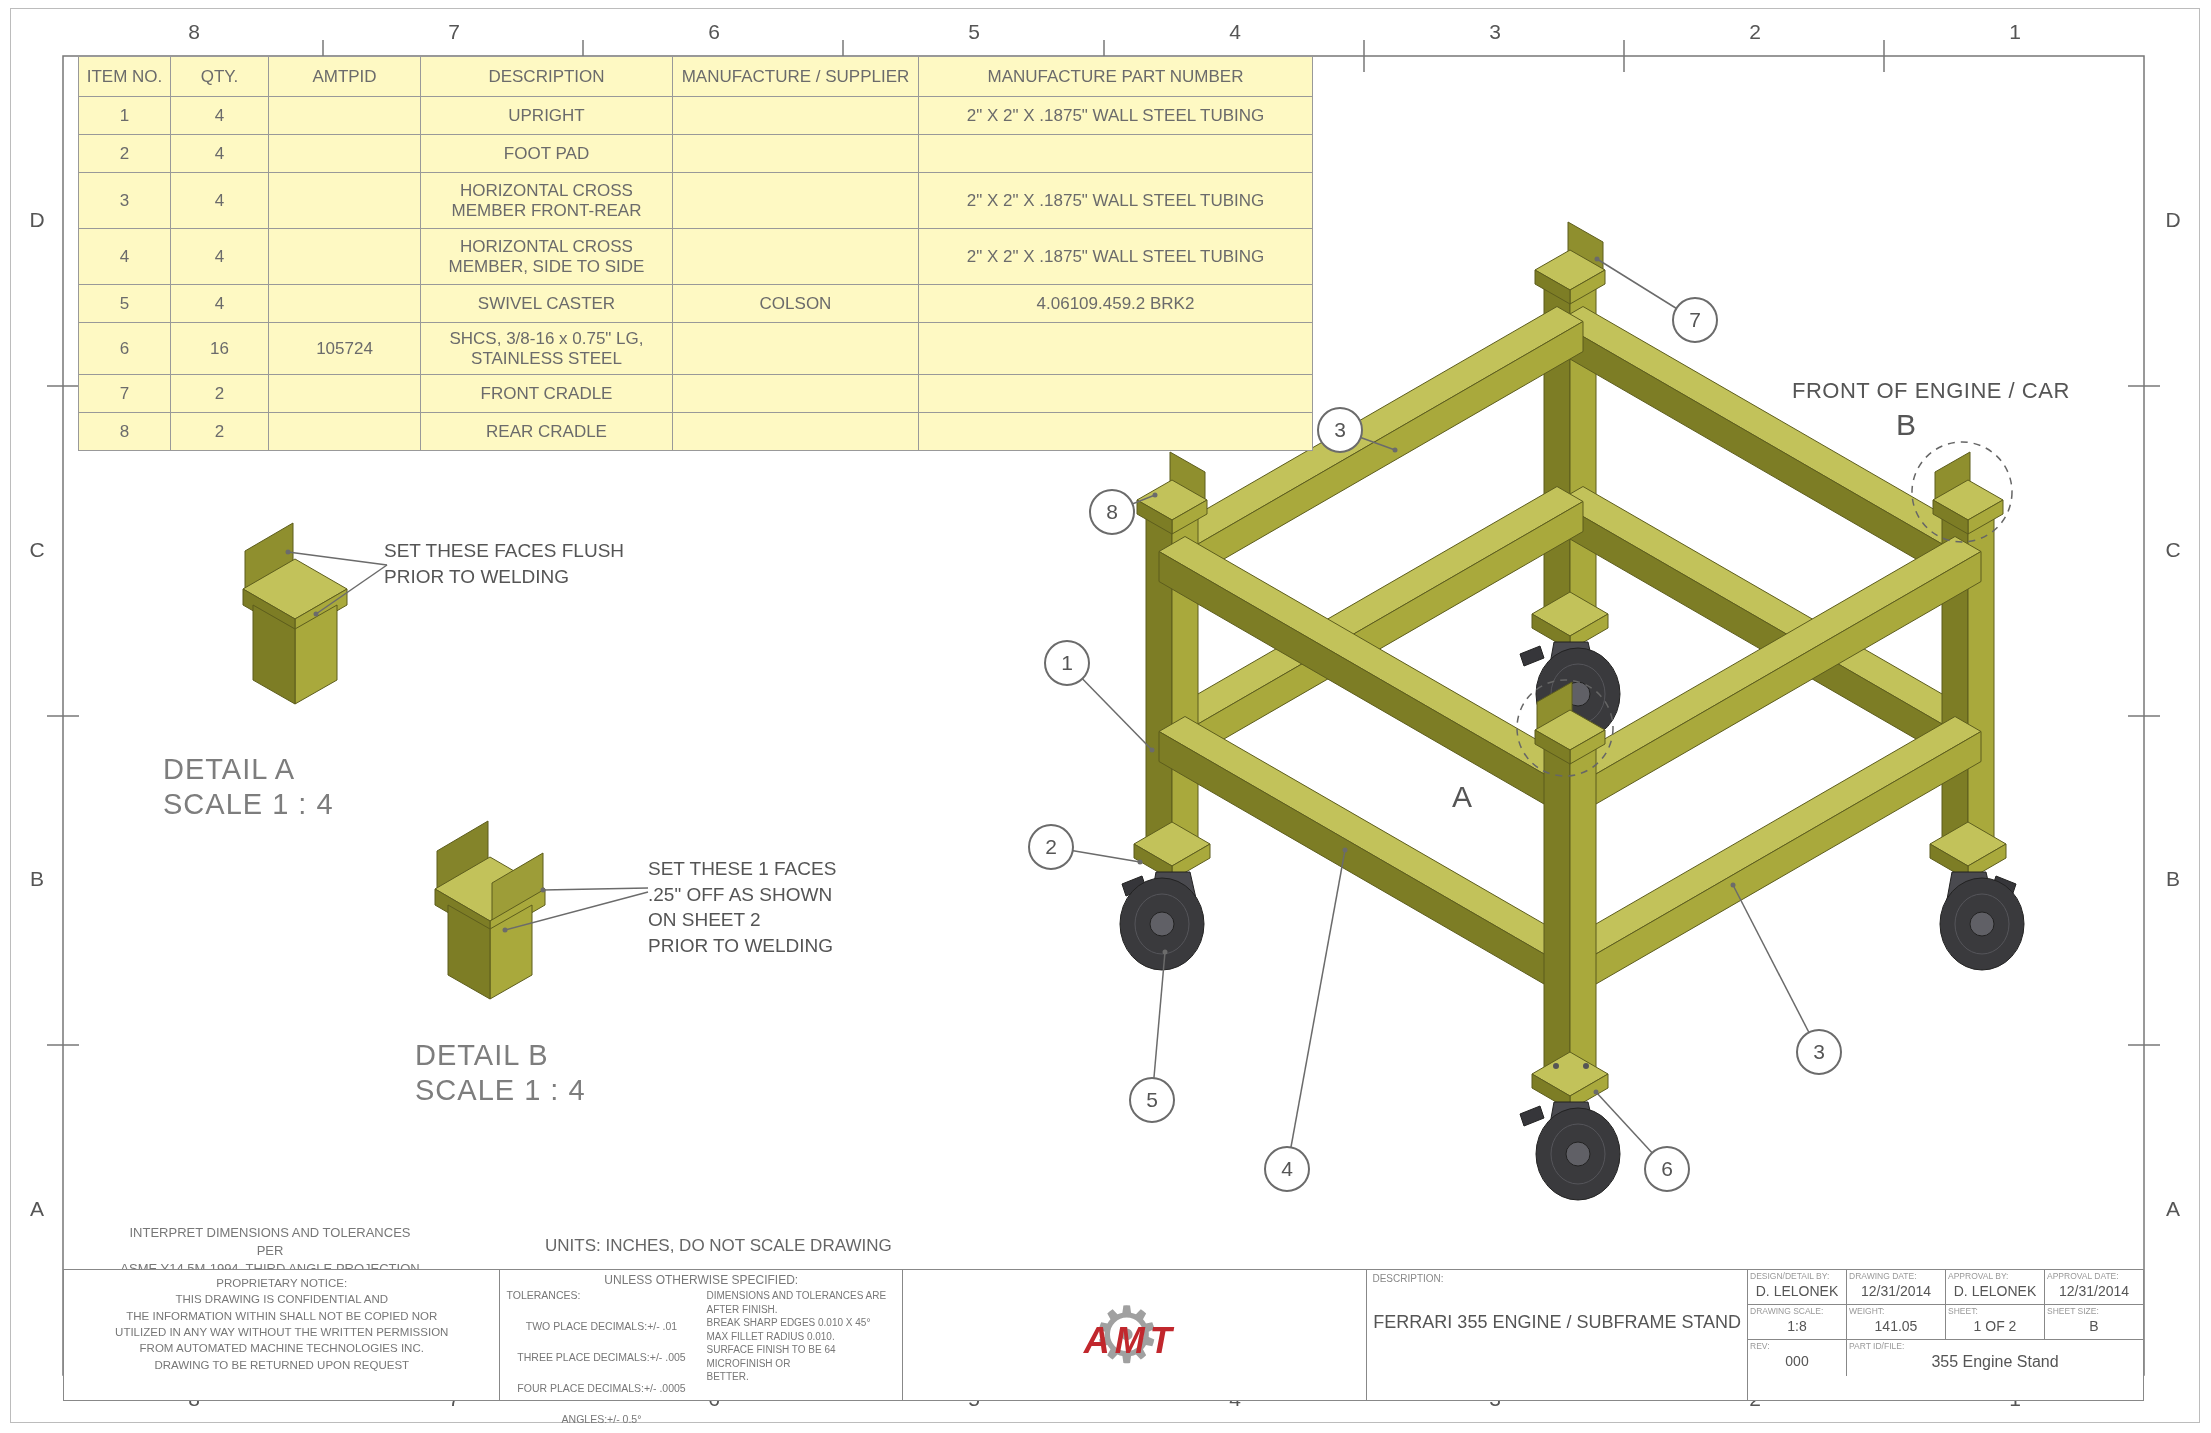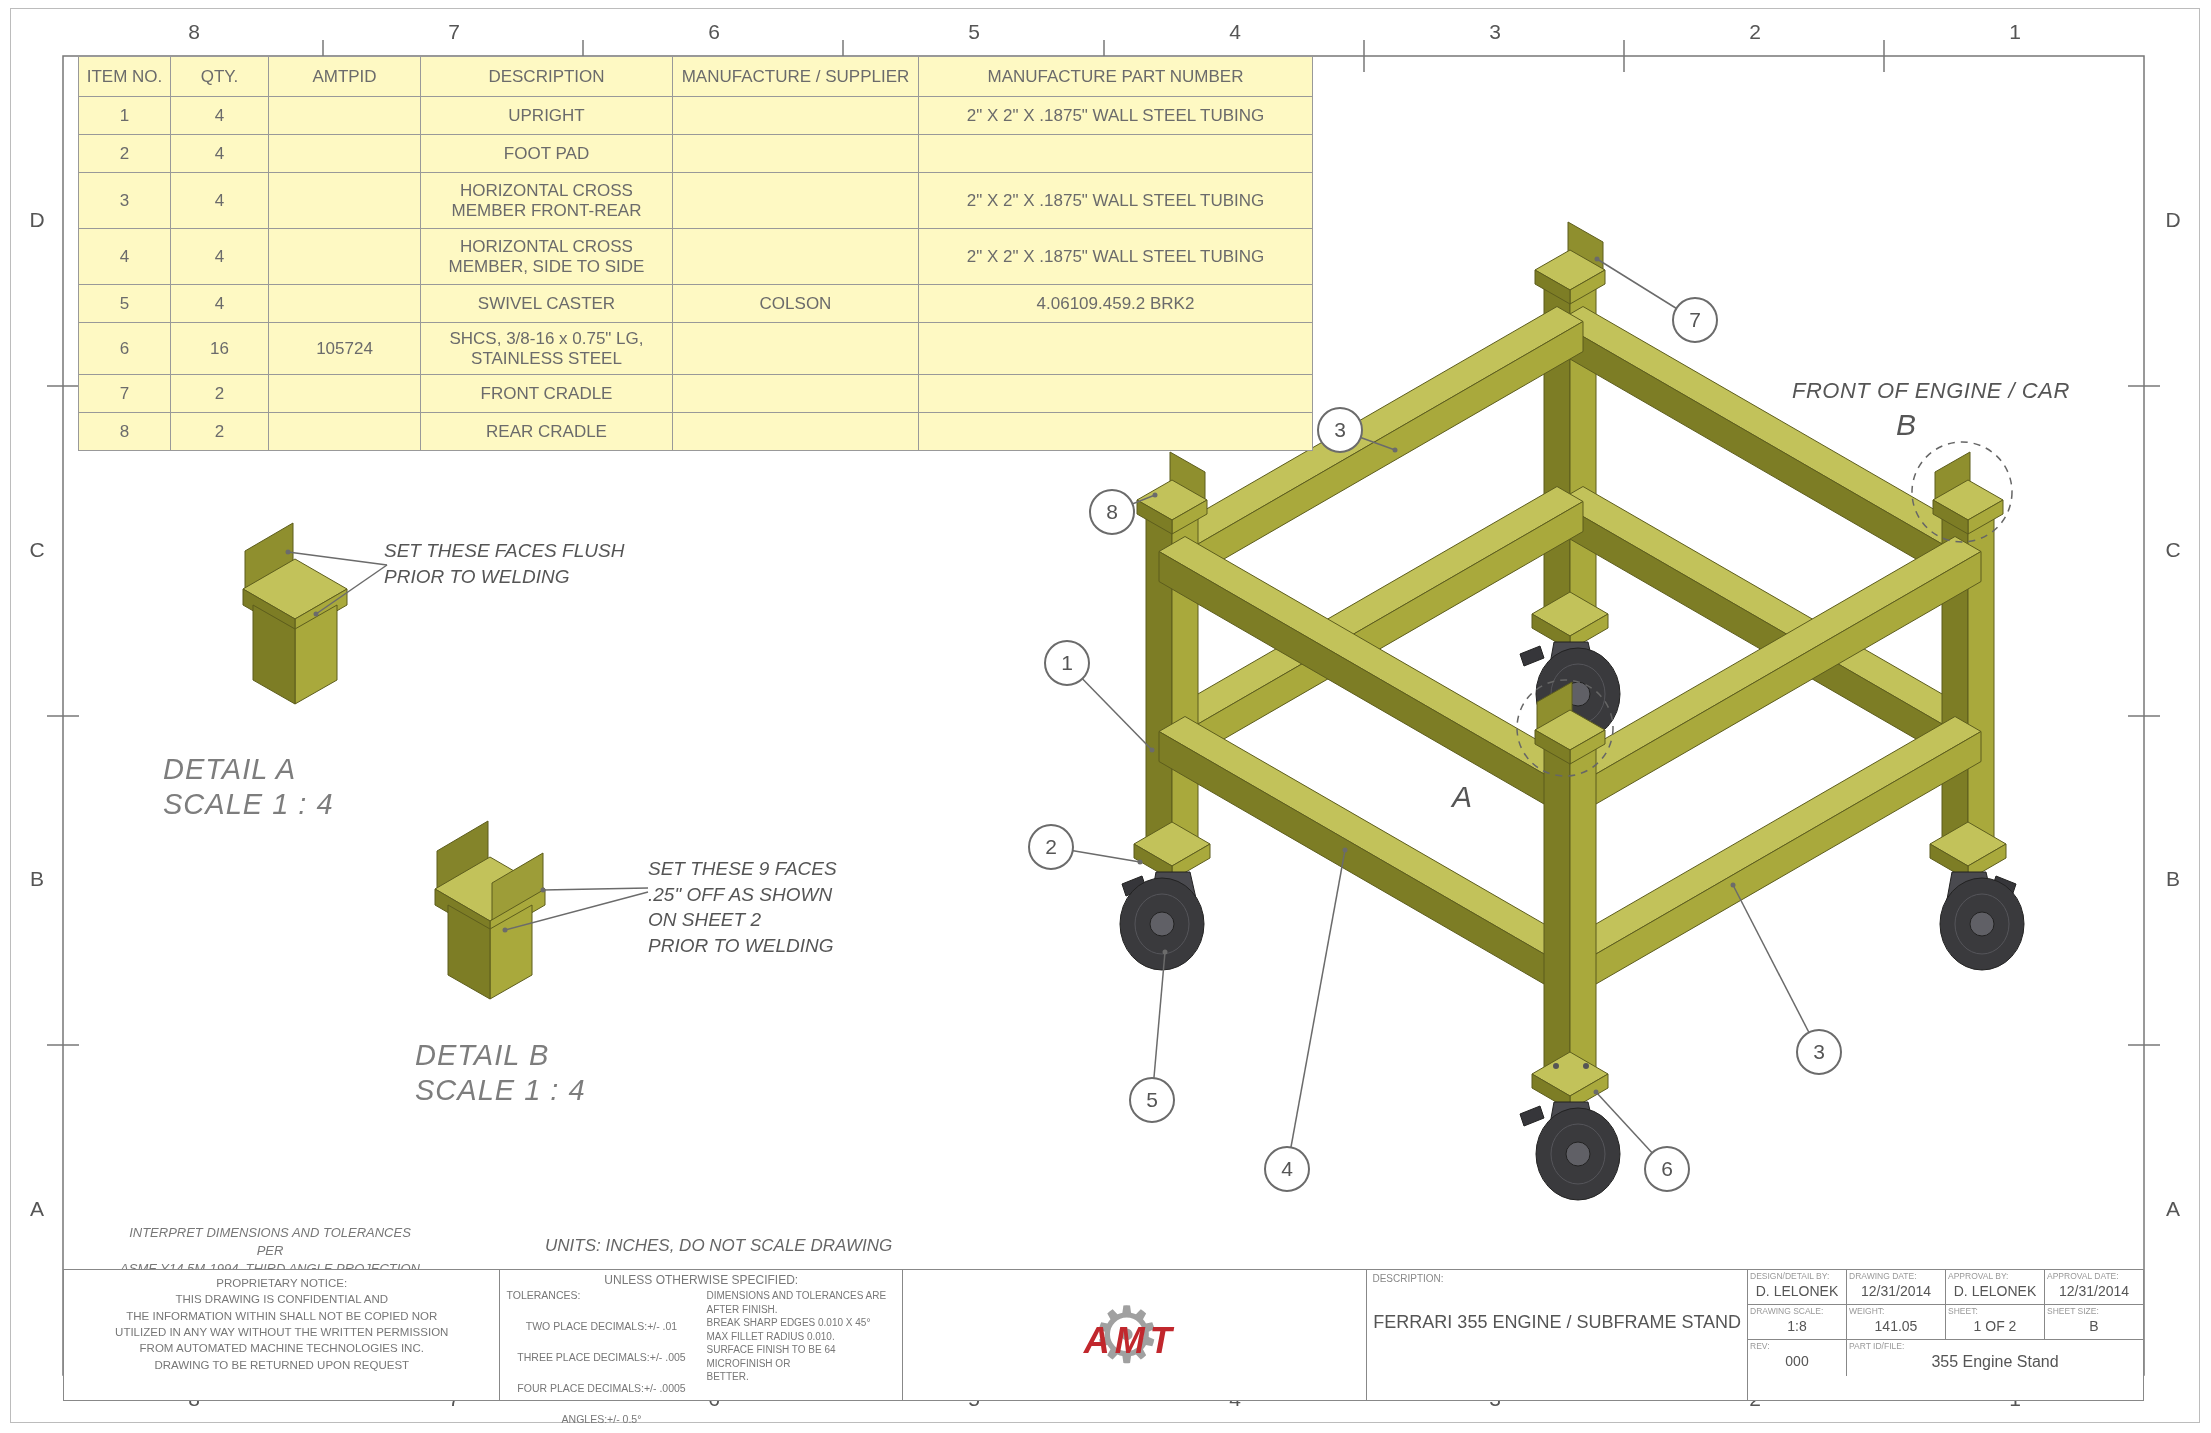--- a/index.html
+++ b/index.html
@@ -1,21 +1,21 @@
 <!DOCTYPE html>
 <html><head>
 <meta charset="utf-8">
 <style>
   * { box-sizing: border-box; margin: 0; padding: 0; }
   body { background: #e9e9e9; font-family: "Liberation Sans", sans-serif; }
   .sheet { position: relative; width: 2211px; height: 1433px; background: #fff; overflow: hidden; color: #6b6b6b; }
   .edge { position: absolute; left: 10px; top: 8px; width: 2190px; height: 1415px; border: 1px solid #bcbcbc; z-index: 0; }
   .overlay { position: absolute; left: 0; top: 0; z-index: 1; }
   .zone { position: absolute; width: 26px; text-align: center; font-size: 21px; color: #555; z-index: 2; }
-  .txt { position: absolute; z-index: 2; color: #555; font-style: italic; }
+  .txt { position: absolute; z-index: 2; color: #555; }
   .multiline { white-space: pre-line; }
 
   
   .bom { position: absolute; left: 78px; top: 56px; border-collapse: collapse; z-index: 2; background: #fef9c3; table-layout: fixed; }
   .bom th, .bom td { border: 1px solid #999; font-weight: normal; font-size: 17px; color: #6b6b6b; text-align: center; padding: 1px 5px; line-height: 1.15; }
   .bom thead th { height: 40px; font-size: 17px; }
   .bom tr.h1 td { height: 38px; }
   .bom tr.h2 td { height: 56px; }
   .bom tr.h2b td { height: 52px; }
 
@@ -396,21 +396,21 @@
       </tr>
     </tbody>
   </table>
 
   <div class="txt note-text multiline" style="left:384px;top:538px;">SET THESE FACES FLUSH
 PRIOR TO WELDING</div>
   <div class="txt detail-title" style="left:163px;top:752px;">
     <div>DETAIL A</div>
     <div>SCALE 1 : 4</div>
   </div>
-  <div class="txt note-text multiline" style="left:648px;top:856px;">SET THESE 9 FACES
+  <div class="txt note-text multiline" style="left:648px;top:856px;">SET THESE 1 FACES
 .25" OFF AS SHOWN
 ON SHEET 2
 PRIOR TO WELDING</div>
   <div class="txt detail-title" style="left:415px;top:1038px;">
     <div>DETAIL B</div>
     <div>SCALE 1 : 4</div>
   </div>
 
   <div class="txt front-label" style="left:1792px;top:378px;">FRONT OF ENGINE / CAR</div>
   <div class="txt section-label" style="left:1452px;top:780px;">A</div>

